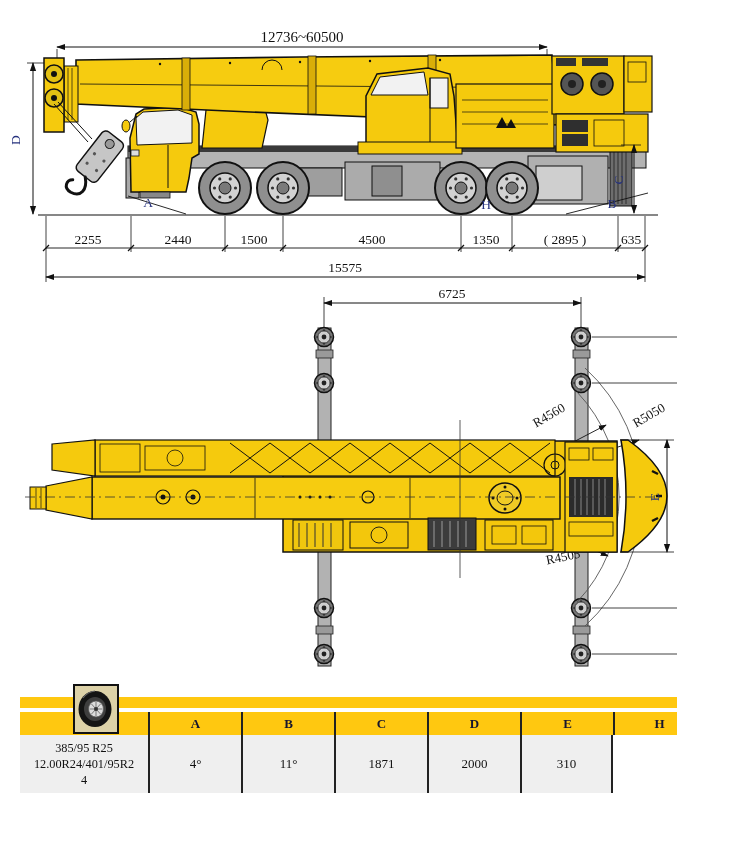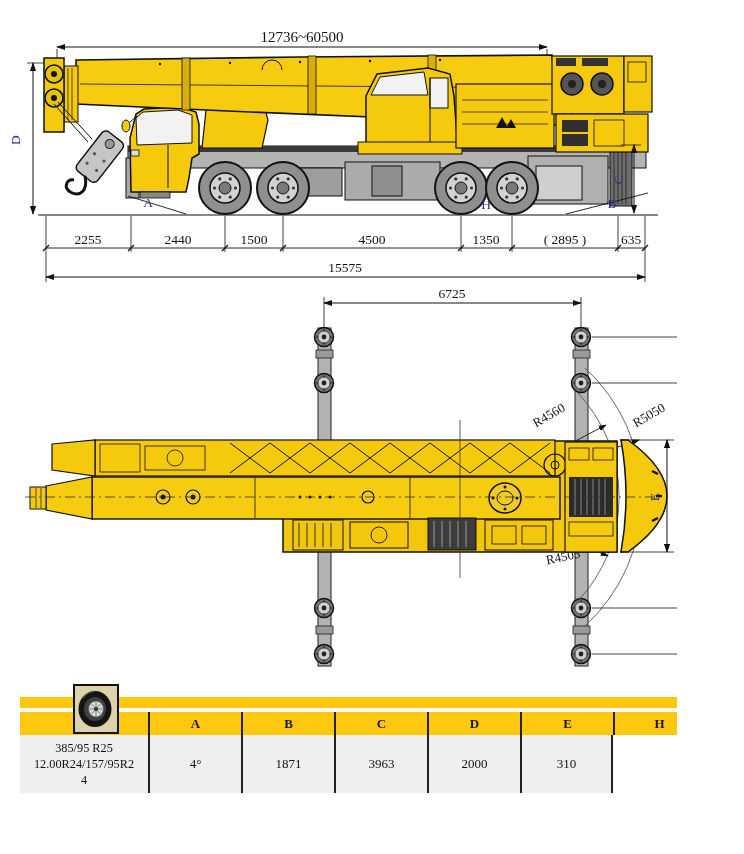--- a/index.html
+++ b/index.html
@@ -373,26 +373,26 @@
     <div class="hcell"></div>
     <div class="hcell bL">A</div>
     <div class="hcell bL">B</div>
     <div class="hcell bL">C</div>
     <div class="hcell bL">D</div>
     <div class="hcell bL">E</div>
     <div class="hcell bL bR">H</div>
 
     <div class="dcell first">
       <div>385/95 R25</div>
-      <div>12.00R24/157/95R2</div>
+      <div>12.00R24/401/95R2</div>
       <div>4</div>
     </div>
     <div class="dcell bL">4°</div>
+    <div class="dcell bL">11°</div>
     <div class="dcell bL">1871</div>
-    <div class="dcell bL">3963</div>
     <div class="dcell bL">2000</div>
     <div class="dcell bL bR">310</div>
   </div>
 </div>
 
 
 <div class="tirebox">
   <svg width="46" height="50" viewBox="0 0 46 50">
     <rect x="1" y="1" width="44" height="48" fill="#ddd2a8" stroke="#111" stroke-width="2"></rect>
     <ellipse cx="22" cy="25" rx="16.5" ry="18" fill="#141414"></ellipse>

